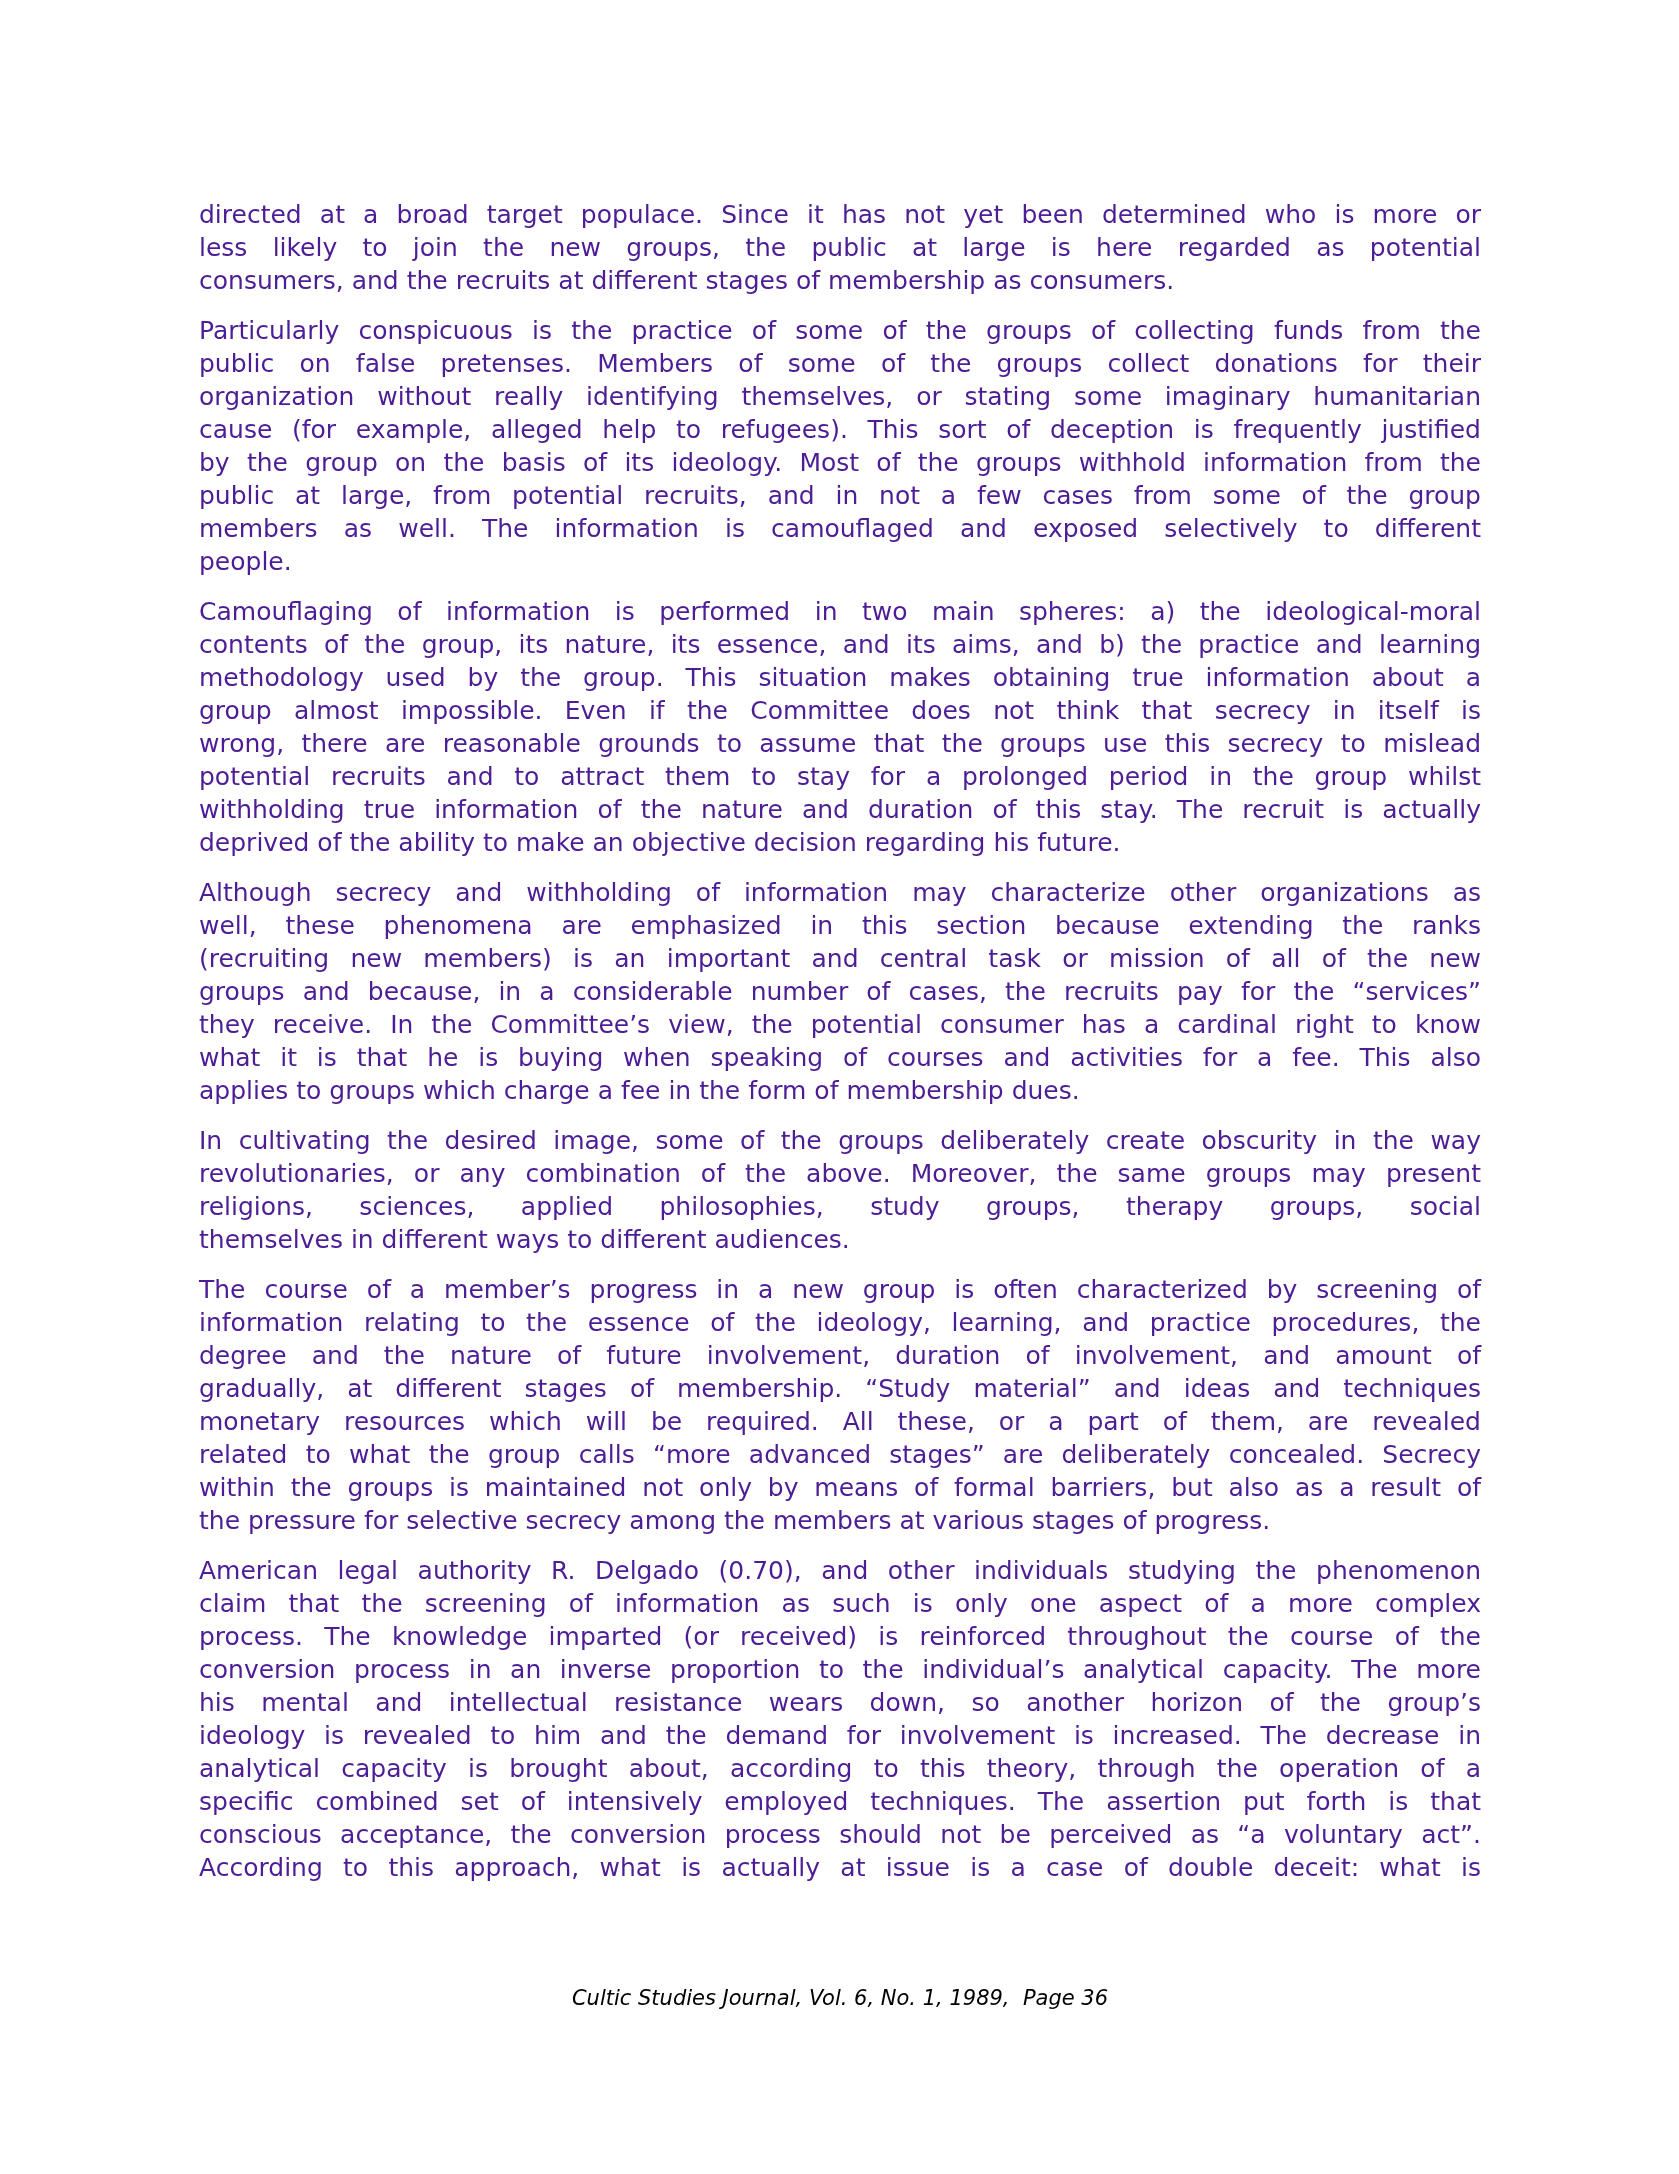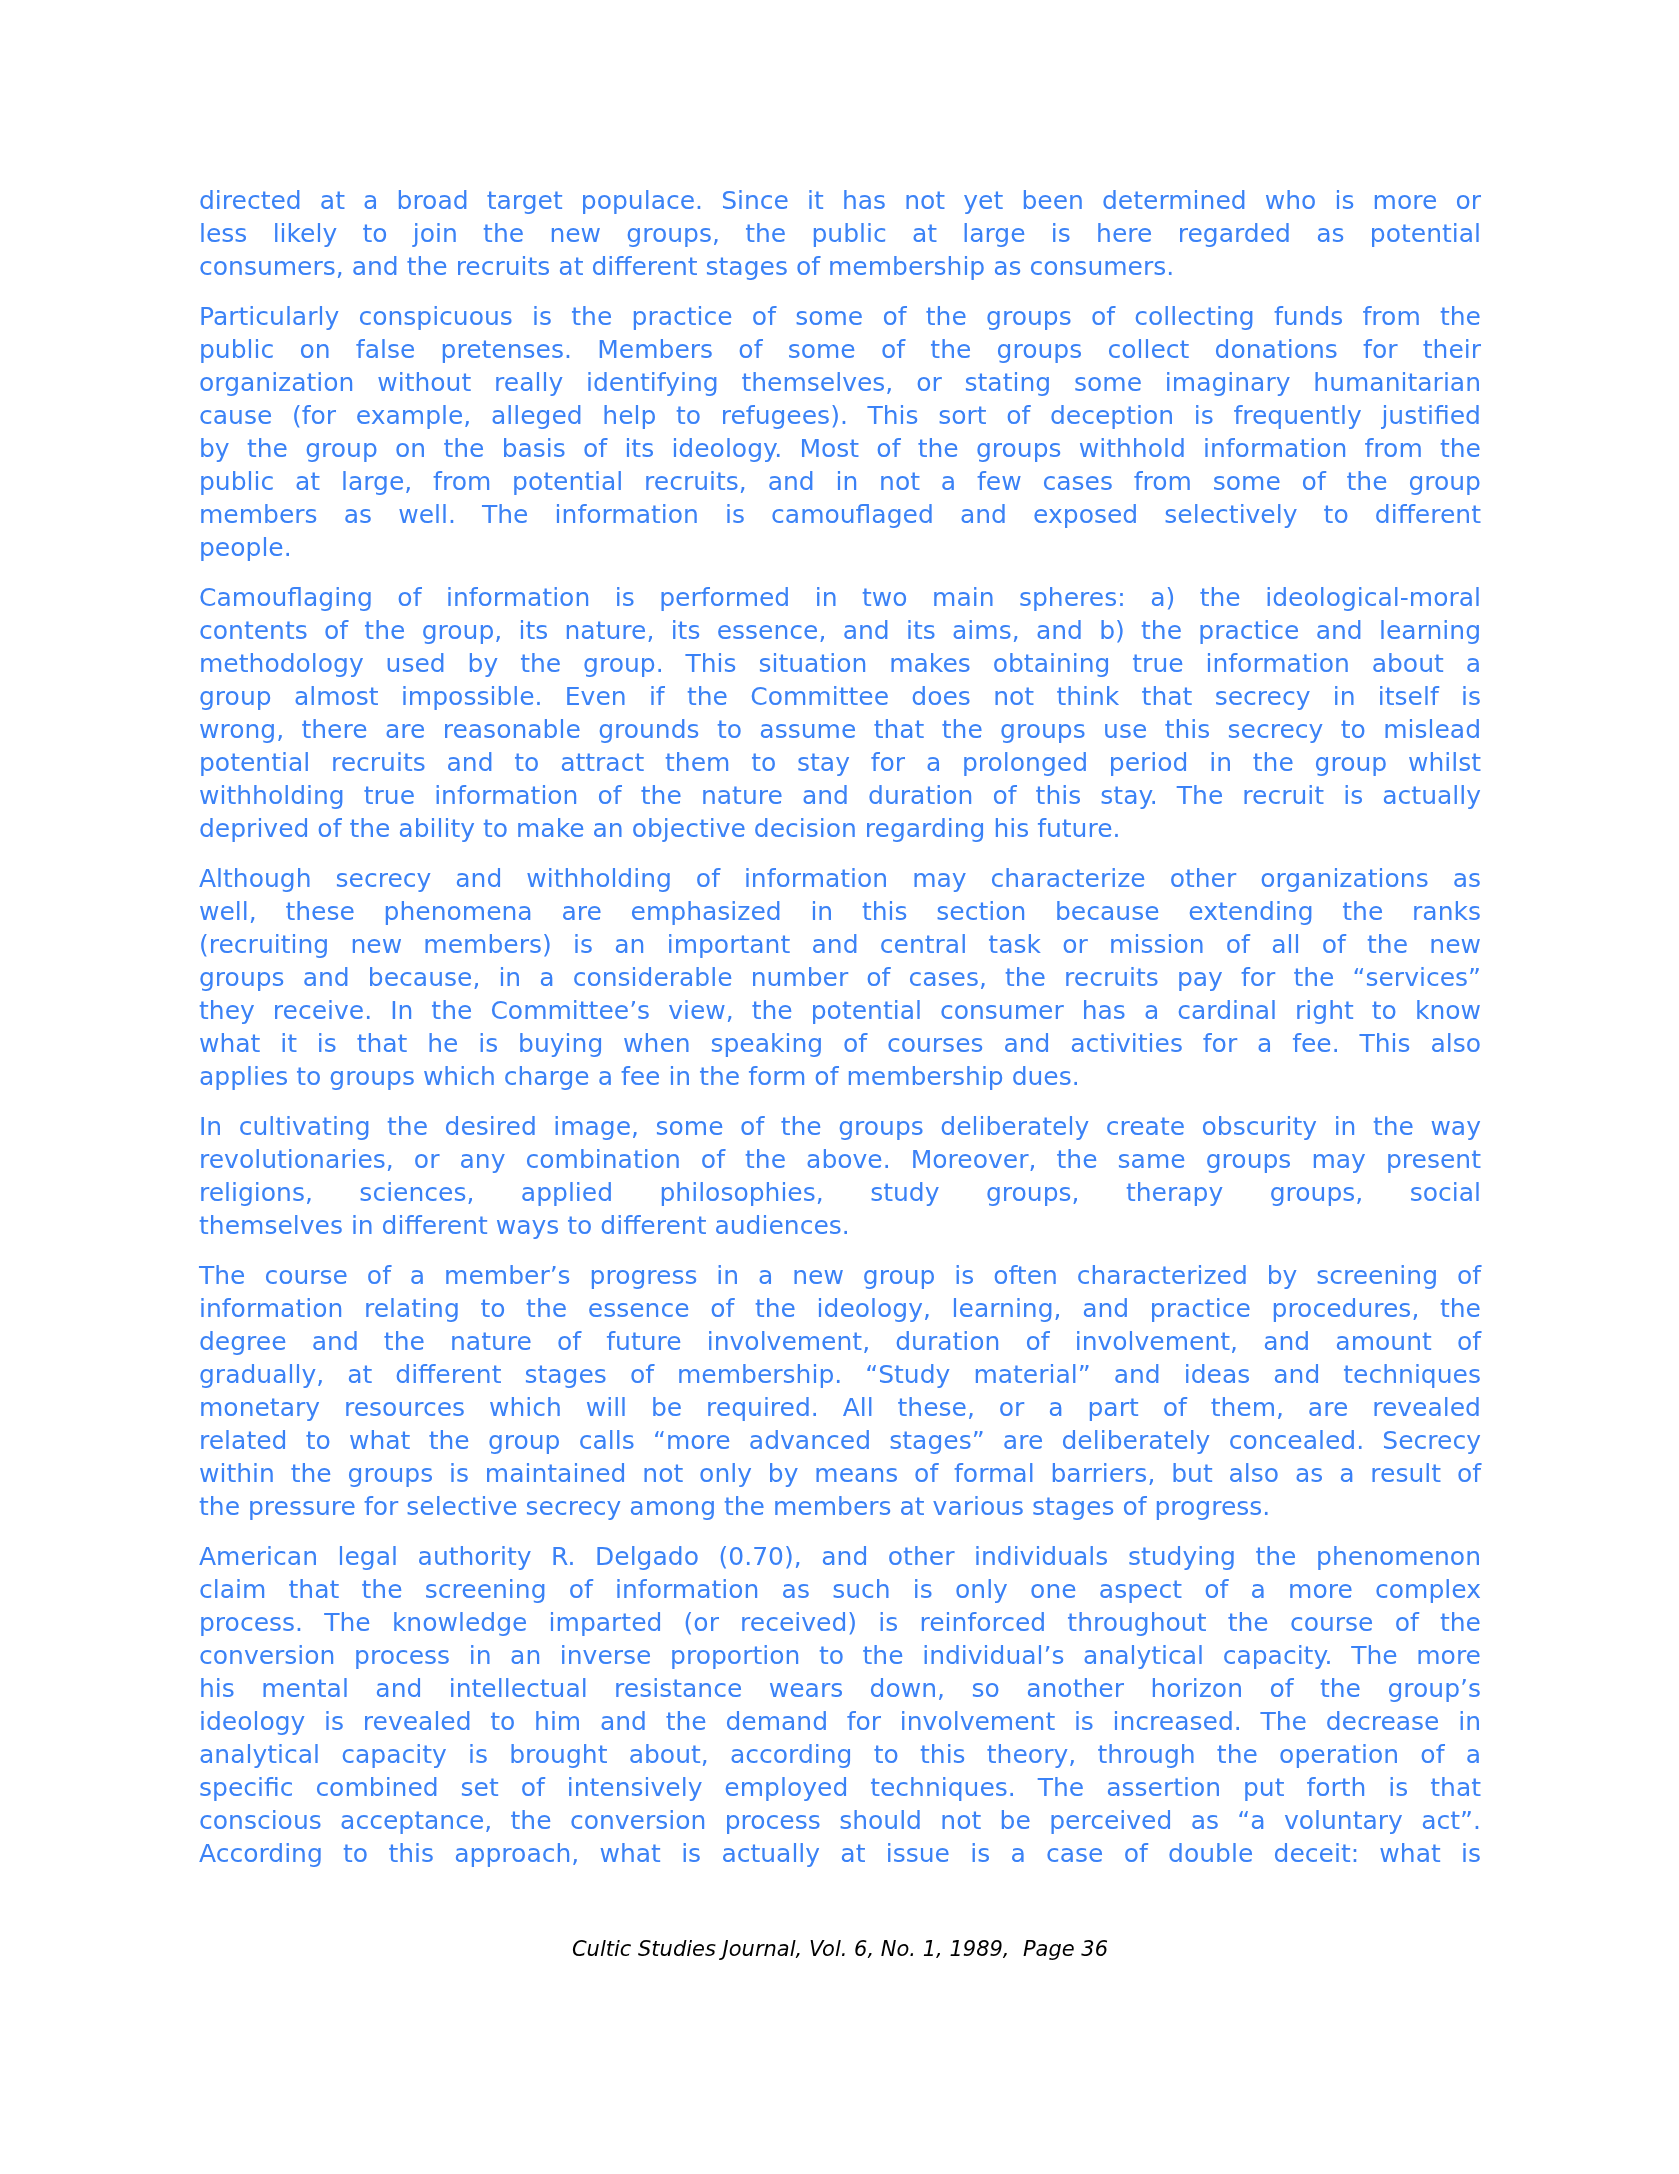--- a/index.html
+++ b/index.html
@@ -2,34 +2,34 @@
 <html style="font-size:15px"><head>
 <meta charset="utf-8">
 <style>
   html, body { margin: 0; padding: 0; background: #ffffff; }
   body { width: 1680px; height: 2174px; position: relative; overflow: hidden; }
   .page {
     position: absolute; left: 0; top: 0; width: 1680px; height: 2174px;
     background: #ffffff;
   }
   .body-text {
-    position: absolute; left: 199px; top: 184px; width: 1282px;
+    position: absolute; left: 199px; top: 198px; width: 1282px;
     font-family: "DejaVu Sans", sans-serif;
     font-size: 25px;
     line-height: 33px;
-    color: #3b82f6;
+    color: #4c1d95;
   }
   .para { margin: 0 0 17px 0; }
   .line {
     display: block; white-space: nowrap; height: 33px;
     text-align: justify; text-align-last: justify;
   }
   .line.last { text-align: left; text-align-last: left; }
   .footer {
-    position: absolute; left: 0; width: 1680px; top: 1935px;
+    position: absolute; left: 0; width: 1680px; top: 1984px;
     text-align: center;
     font-family: "DejaVu Sans", sans-serif;
     font-style: italic;
     font-size: 21px;
     line-height: 28px;
     color: #000000;
     white-space: pre;
   }
 </style>
 </head>

